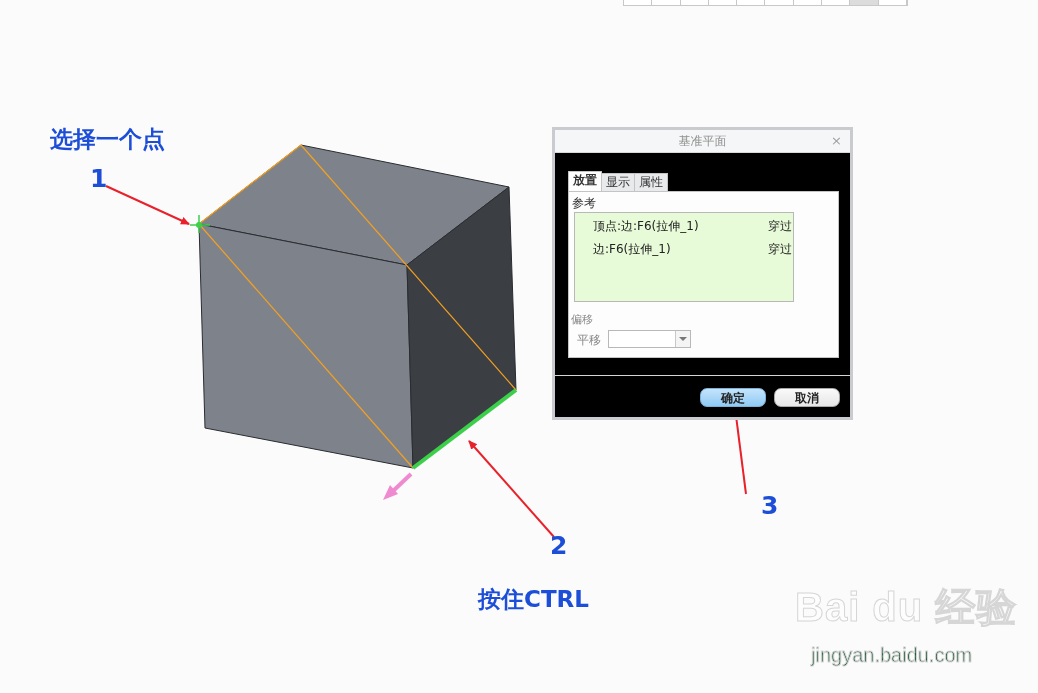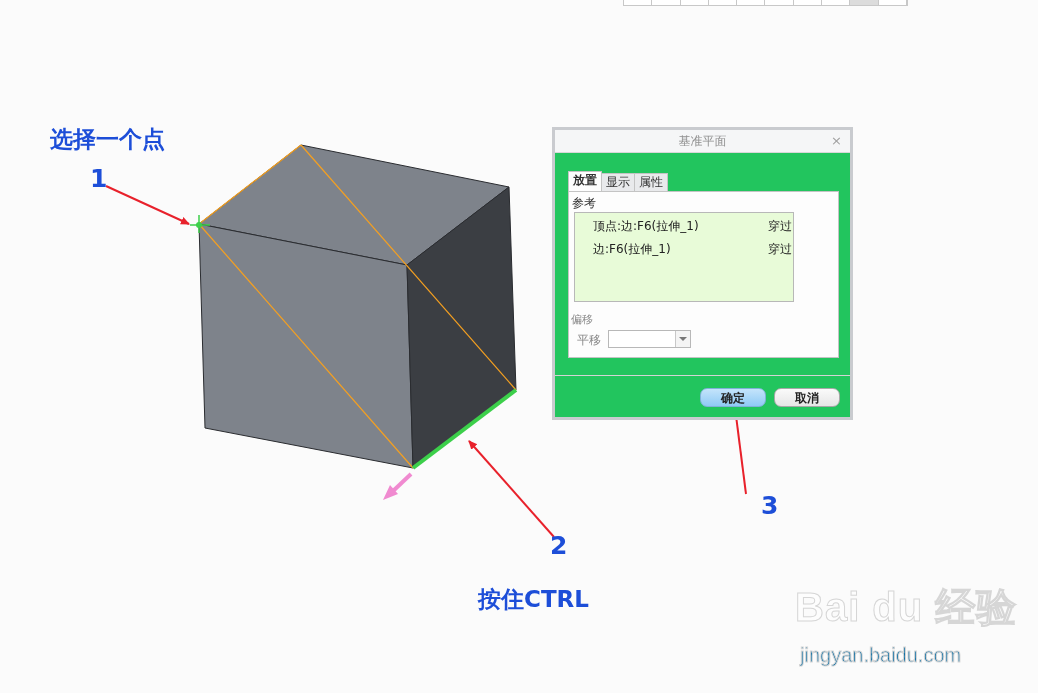--- a/index.html
+++ b/index.html
@@ -3,21 +3,21 @@
 <meta charset="utf-8">
 <style>
   html,body{margin:0;padding:0;}
   body{width:1038px;height:693px;background:#fbfbfb;position:relative;overflow:hidden;font-family:"DejaVu Sans",sans-serif;}
   .toolbar-strip{position:absolute;left:623px;top:0;width:283px;height:5px;border:1px solid #c8c8c8;border-top:none;background:#fff;display:flex;}
   .toolbar-strip span{flex:1;border-right:1px solid #c8c8c8;}
   .toolbar-strip span.sel{background:#dcdcdc;}
   svg.scene{position:absolute;left:0;top:0;}
   .anno{position:absolute;color:#1d4ed8;font-weight:bold;font-family:"DejaVu Sans",sans-serif;}
   .dialog{position:absolute;left:552px;top:127px;width:301px;height:293px;background:#c9cbcf;box-sizing:border-box;padding:3px;}
-  .dlg-inner{background:#22c55e;width:100%;height:100%;position:relative;}
+  .dlg-inner{background:#000000;width:100%;height:100%;position:relative;}
   .dlg-title{height:22px;line-height:22px;text-align:center;color:#909090;font-size:12px;border-bottom:1px solid #d8d8d8;background:#f5f6f7;position:relative;}
   .dlg-close{position:absolute;right:8px;top:0;color:#a0a0a0;font-size:13px;}
   .tabs{position:absolute;left:13px;top:43px;display:flex;}
   .tab{font-size:12px;padding:1px 4px;border:1px solid #c4c4c4;border-bottom:none;background:#e9eaec;color:#333;margin-right:-1px;height:15px;line-height:15px;}
   .tab.active{background:#fdfdfd;font-weight:bold;height:17px;margin-top:-2px;position:relative;z-index:2;text-align:center;}
   .panel{position:absolute;left:13px;top:61px;width:271px;height:167px;background:#fdfdfd;border:1px solid #c4c4c4;box-sizing:border-box;}
   .ref-label{position:absolute;left:3px;top:3px;font-size:12px;color:#333;}
   .ref-list{position:absolute;left:5px;top:20px;width:220px;height:90px;background:#e8fbd8;border:1px solid #b8b8b8;box-sizing:border-box;font-size:12px;color:#222;}
   .ref-row{position:absolute;left:18px;}
   .ref-row .col2{position:absolute;left:175px;white-space:nowrap;}
@@ -26,21 +26,21 @@
   .trans-label{position:absolute;left:8px;top:140px;font-size:12px;color:#888;}
   .trans-select{position:absolute;left:39px;top:138px;width:83px;height:18px;background:#fff;border:1px solid #b8b8b8;box-sizing:border-box;}
   .trans-select .arrow{position:absolute;right:0;top:0;width:14px;height:16px;border-left:1px solid #c8c8c8;background:#f4f4f4;}
   .trans-select .arrow:after{content:"";position:absolute;left:3px;top:6px;border-left:4px solid transparent;border-right:4px solid transparent;border-top:4px solid #777;}
   .dlg-sep{position:absolute;left:0;right:0;top:245px;border-top:1px solid #d4d4d4;}
   .btn{position:absolute;top:258px;height:19px;line-height:19px;text-align:center;font-size:12px;font-weight:bold;color:#222;border:1px solid #a8a8a8;border-radius:7px;box-sizing:border-box;}
   .btn-ok{left:145px;width:66px;background:linear-gradient(#c4e4fb,#8fcaf5);border-color:#7fb2d8;}
   .btn-cancel{left:219px;width:66px;background:linear-gradient(#fafafa,#e6e6e6);}
   .wm{position:absolute;left:795px;top:580px;}
   .wm .logo{font-size:40px;color:#fdfdfd;-webkit-text-stroke:1px #d6d6d6;font-family:"Liberation Sans",sans-serif;font-weight:bold;letter-spacing:1px;}
-  .wm .url{font-size:20px;color:#0369a1;-webkit-text-stroke:1px #d6d6d6;font-family:"Liberation Sans",sans-serif;position:absolute;left:5px;top:64px;white-space:nowrap;}
+  .wm .url{font-size:20px;color:#14532d;-webkit-text-stroke:1px #d6d6d6;font-family:"Liberation Sans",sans-serif;position:absolute;left:16px;top:64px;white-space:nowrap;}
 </style>
 </head>
 <body>
 
 <div class="toolbar-strip">
   <span></span>
     <span></span>
     <span></span>
     <span></span>
     <span></span>

